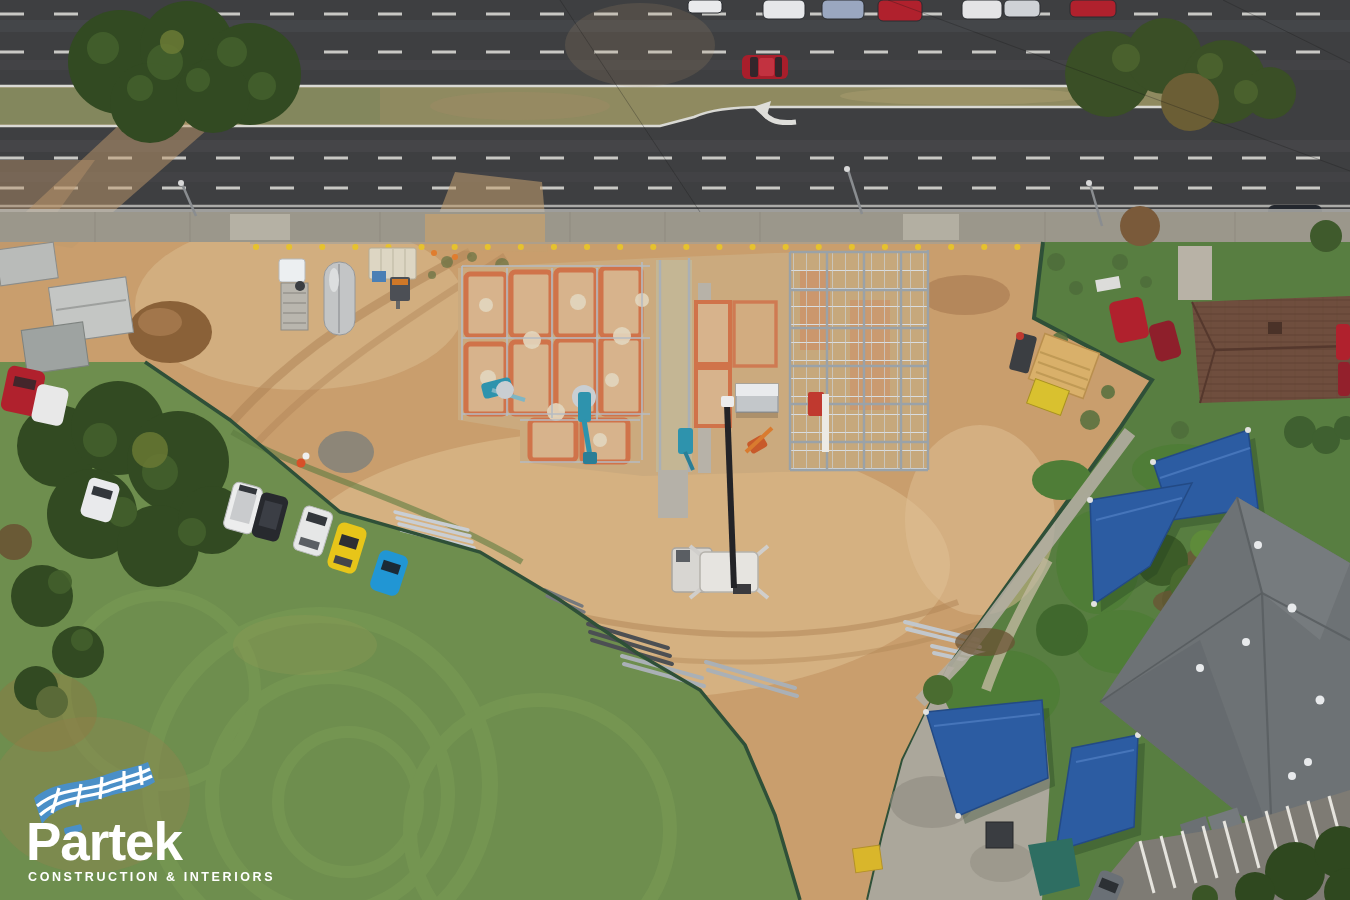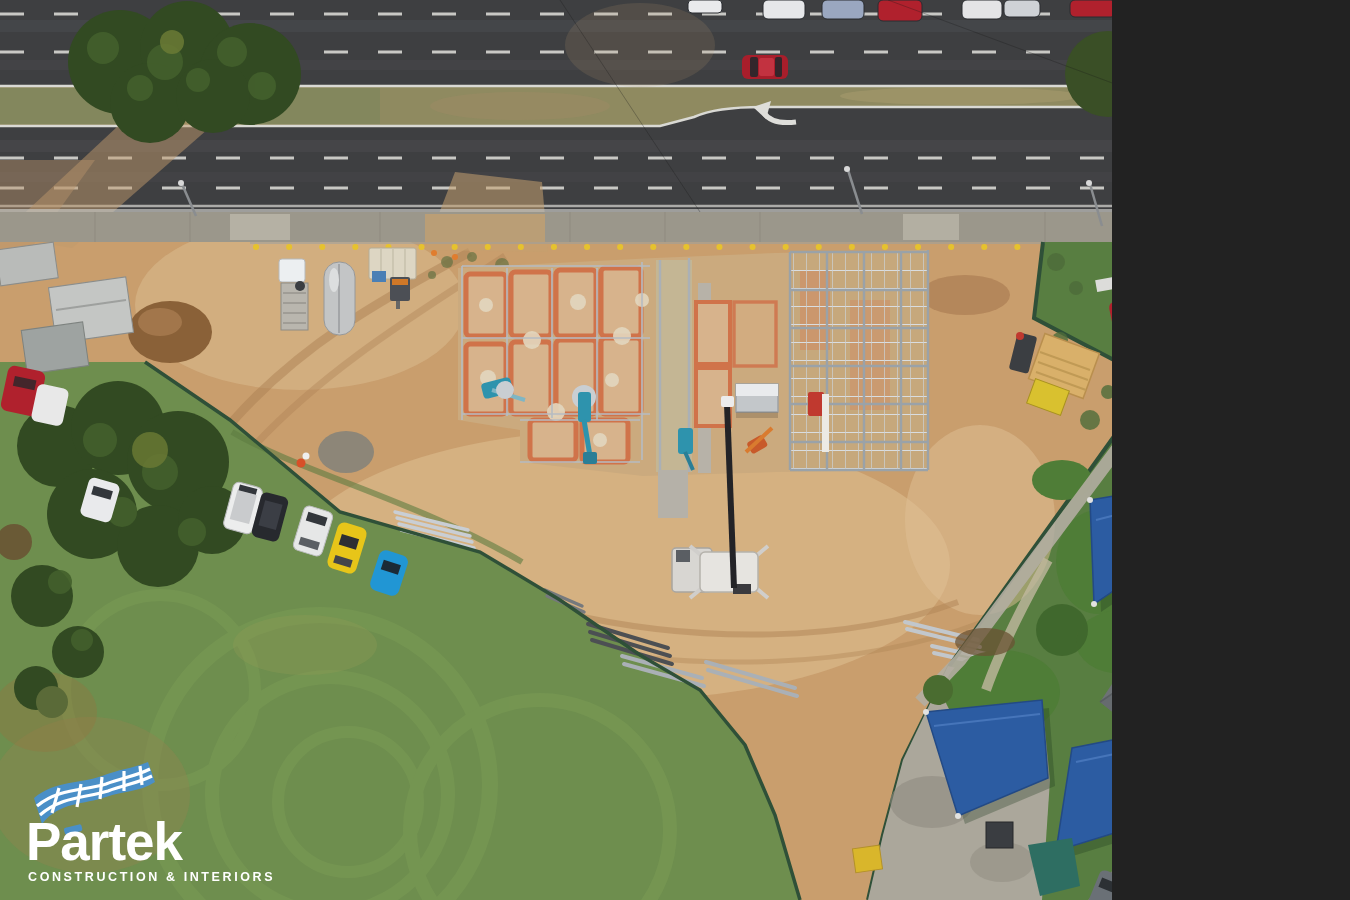--- a/index.html
+++ b/index.html
@@ -1,16 +1,16 @@
 <!DOCTYPE html>
 <html><head>
 <meta charset="utf-8">
 <style>
   html,body{margin:0;padding:0;background:#222;}
-  .stage{position:relative;width:1112px;height:900px;overflow:hidden;font-family:"Liberation Sans",sans-serif;text-align:center;}
+  .stage{position:relative;width:1350px;height:900px;overflow:hidden;font-family:"Liberation Sans",sans-serif;text-align:center;}
   svg{display:block;}
   .brand-name{font-family:"Liberation Sans",sans-serif;font-weight:bold;font-size:53px;letter-spacing:-1px;}
   .brand-tagline{font-family:"Liberation Sans",sans-serif;font-weight:bold;font-size:12.5px;letter-spacing:2.6px;}
 </style>
 </head>
 <body>
 
 <div class="stage">
 <svg width="1350" height="900" viewBox="0 0 1350 900" xmlns="http://www.w3.org/2000/svg">
   <defs>

